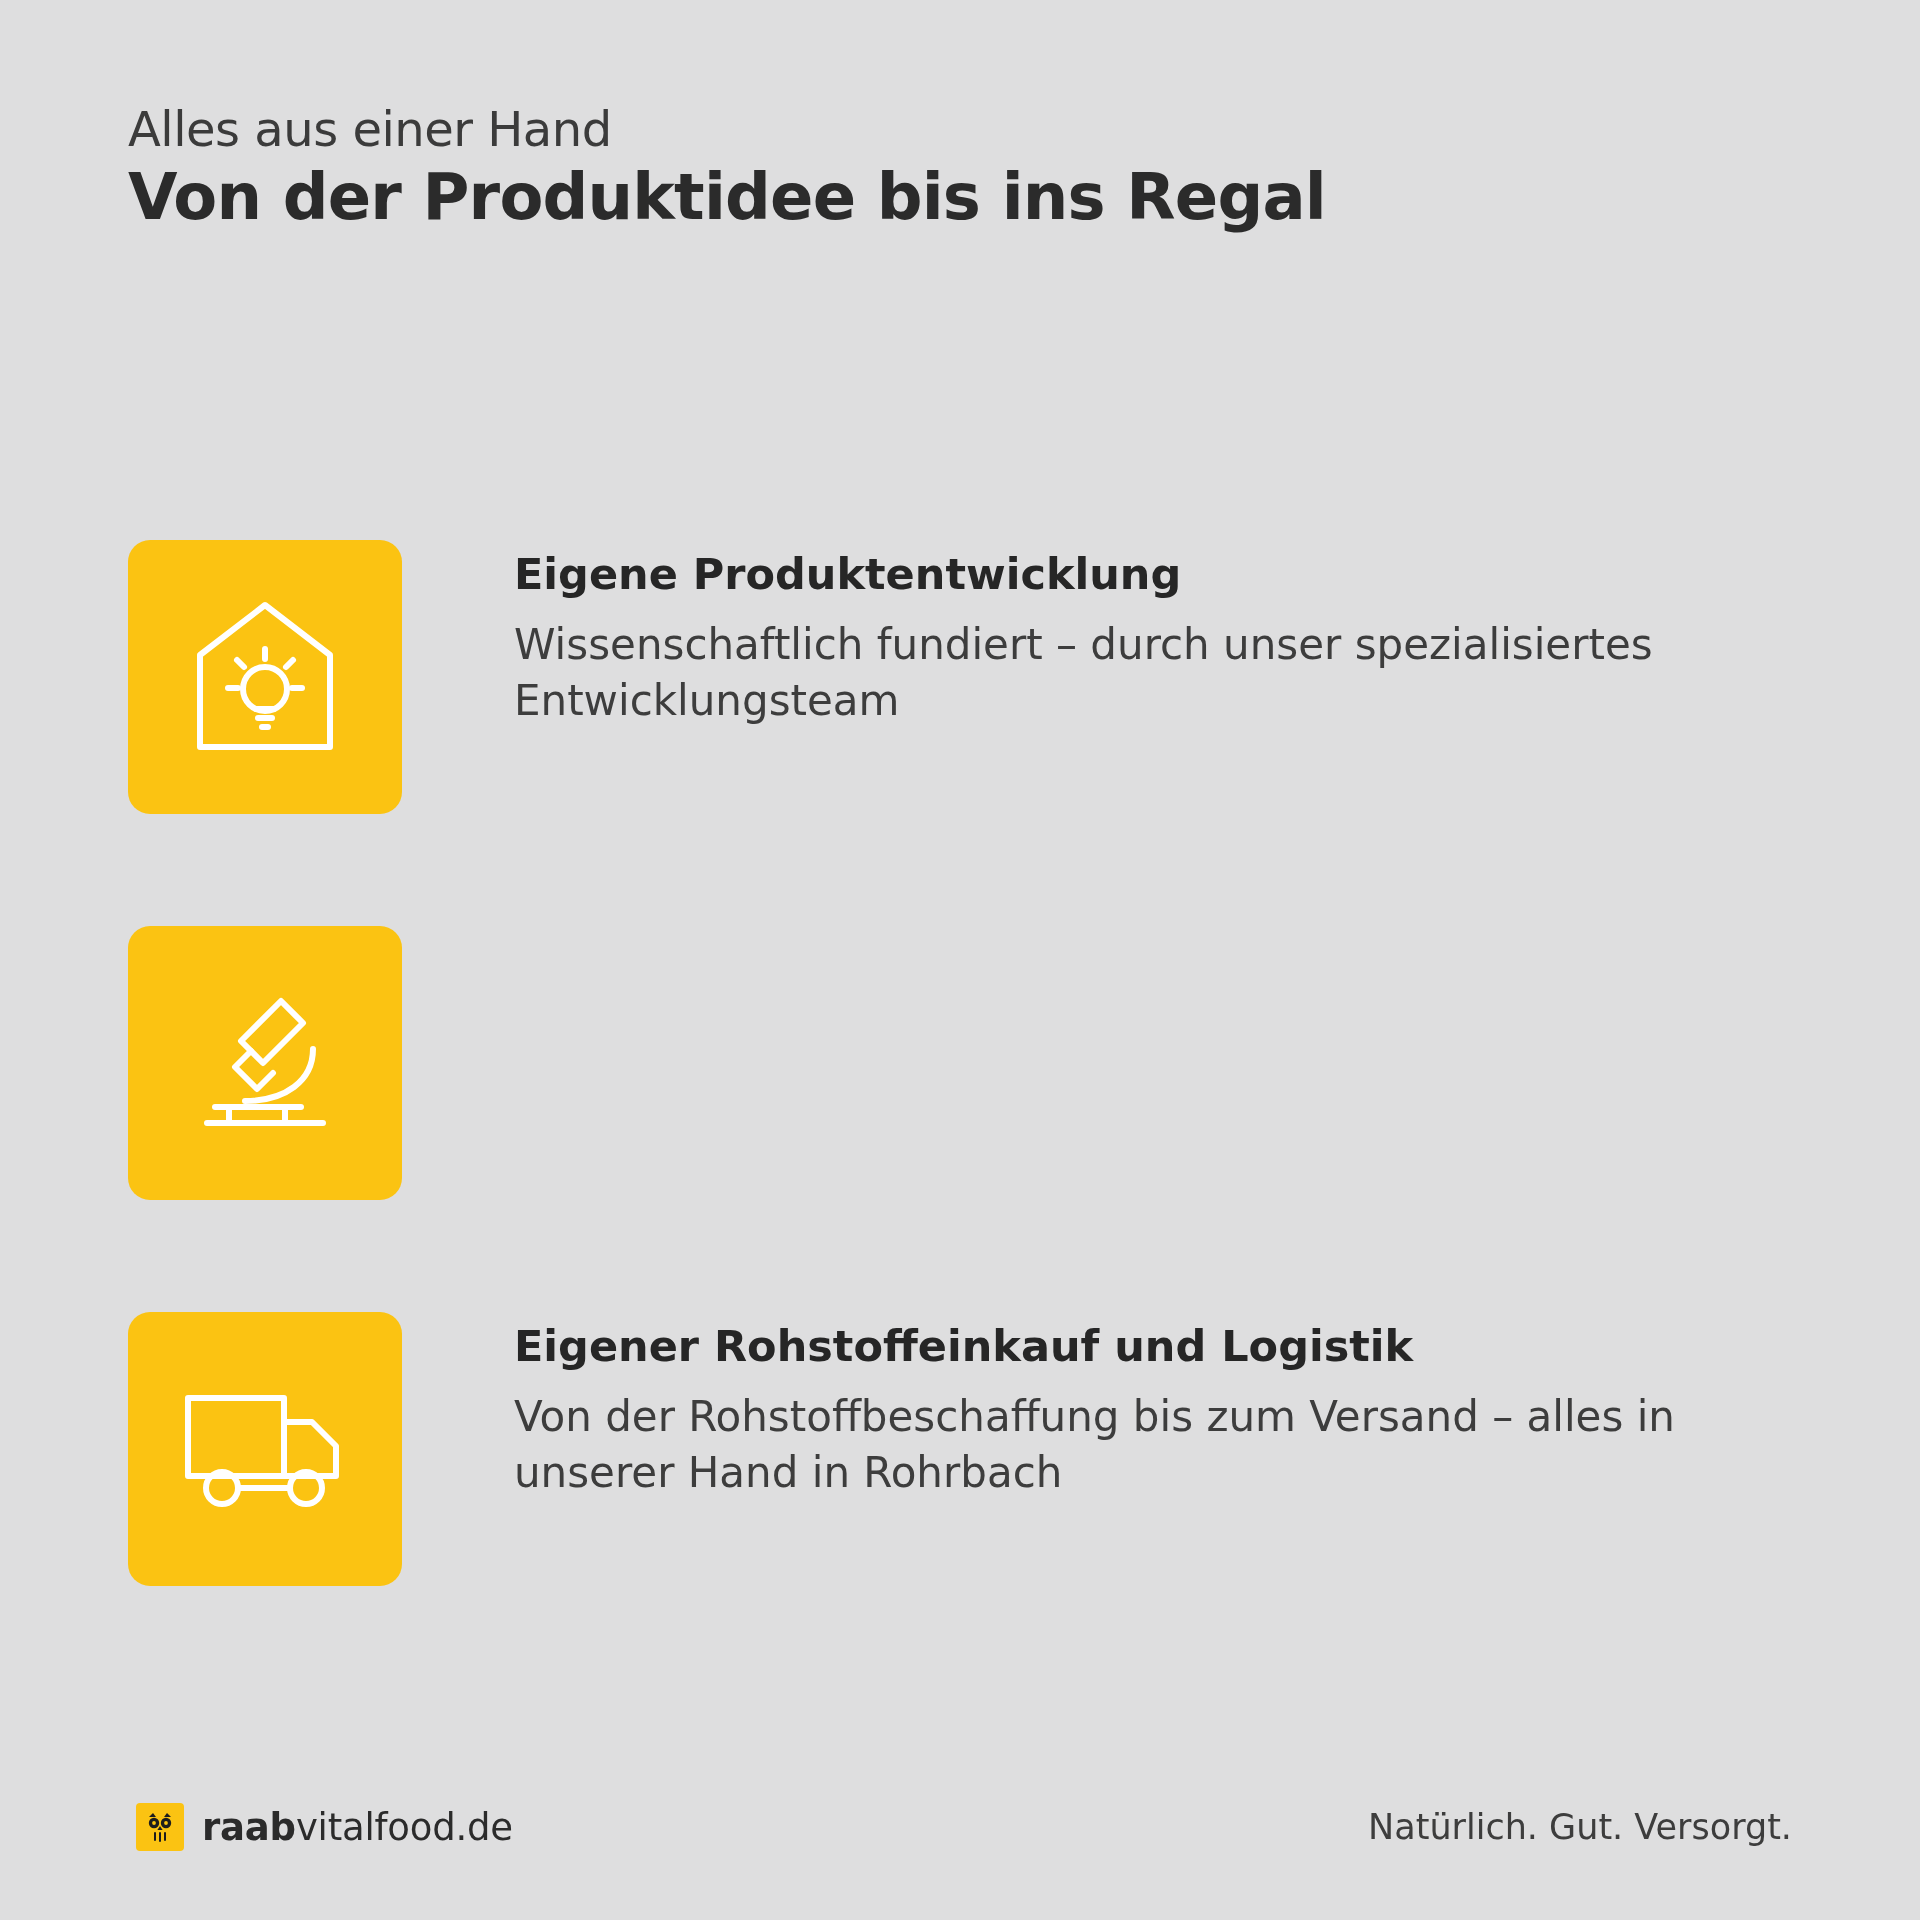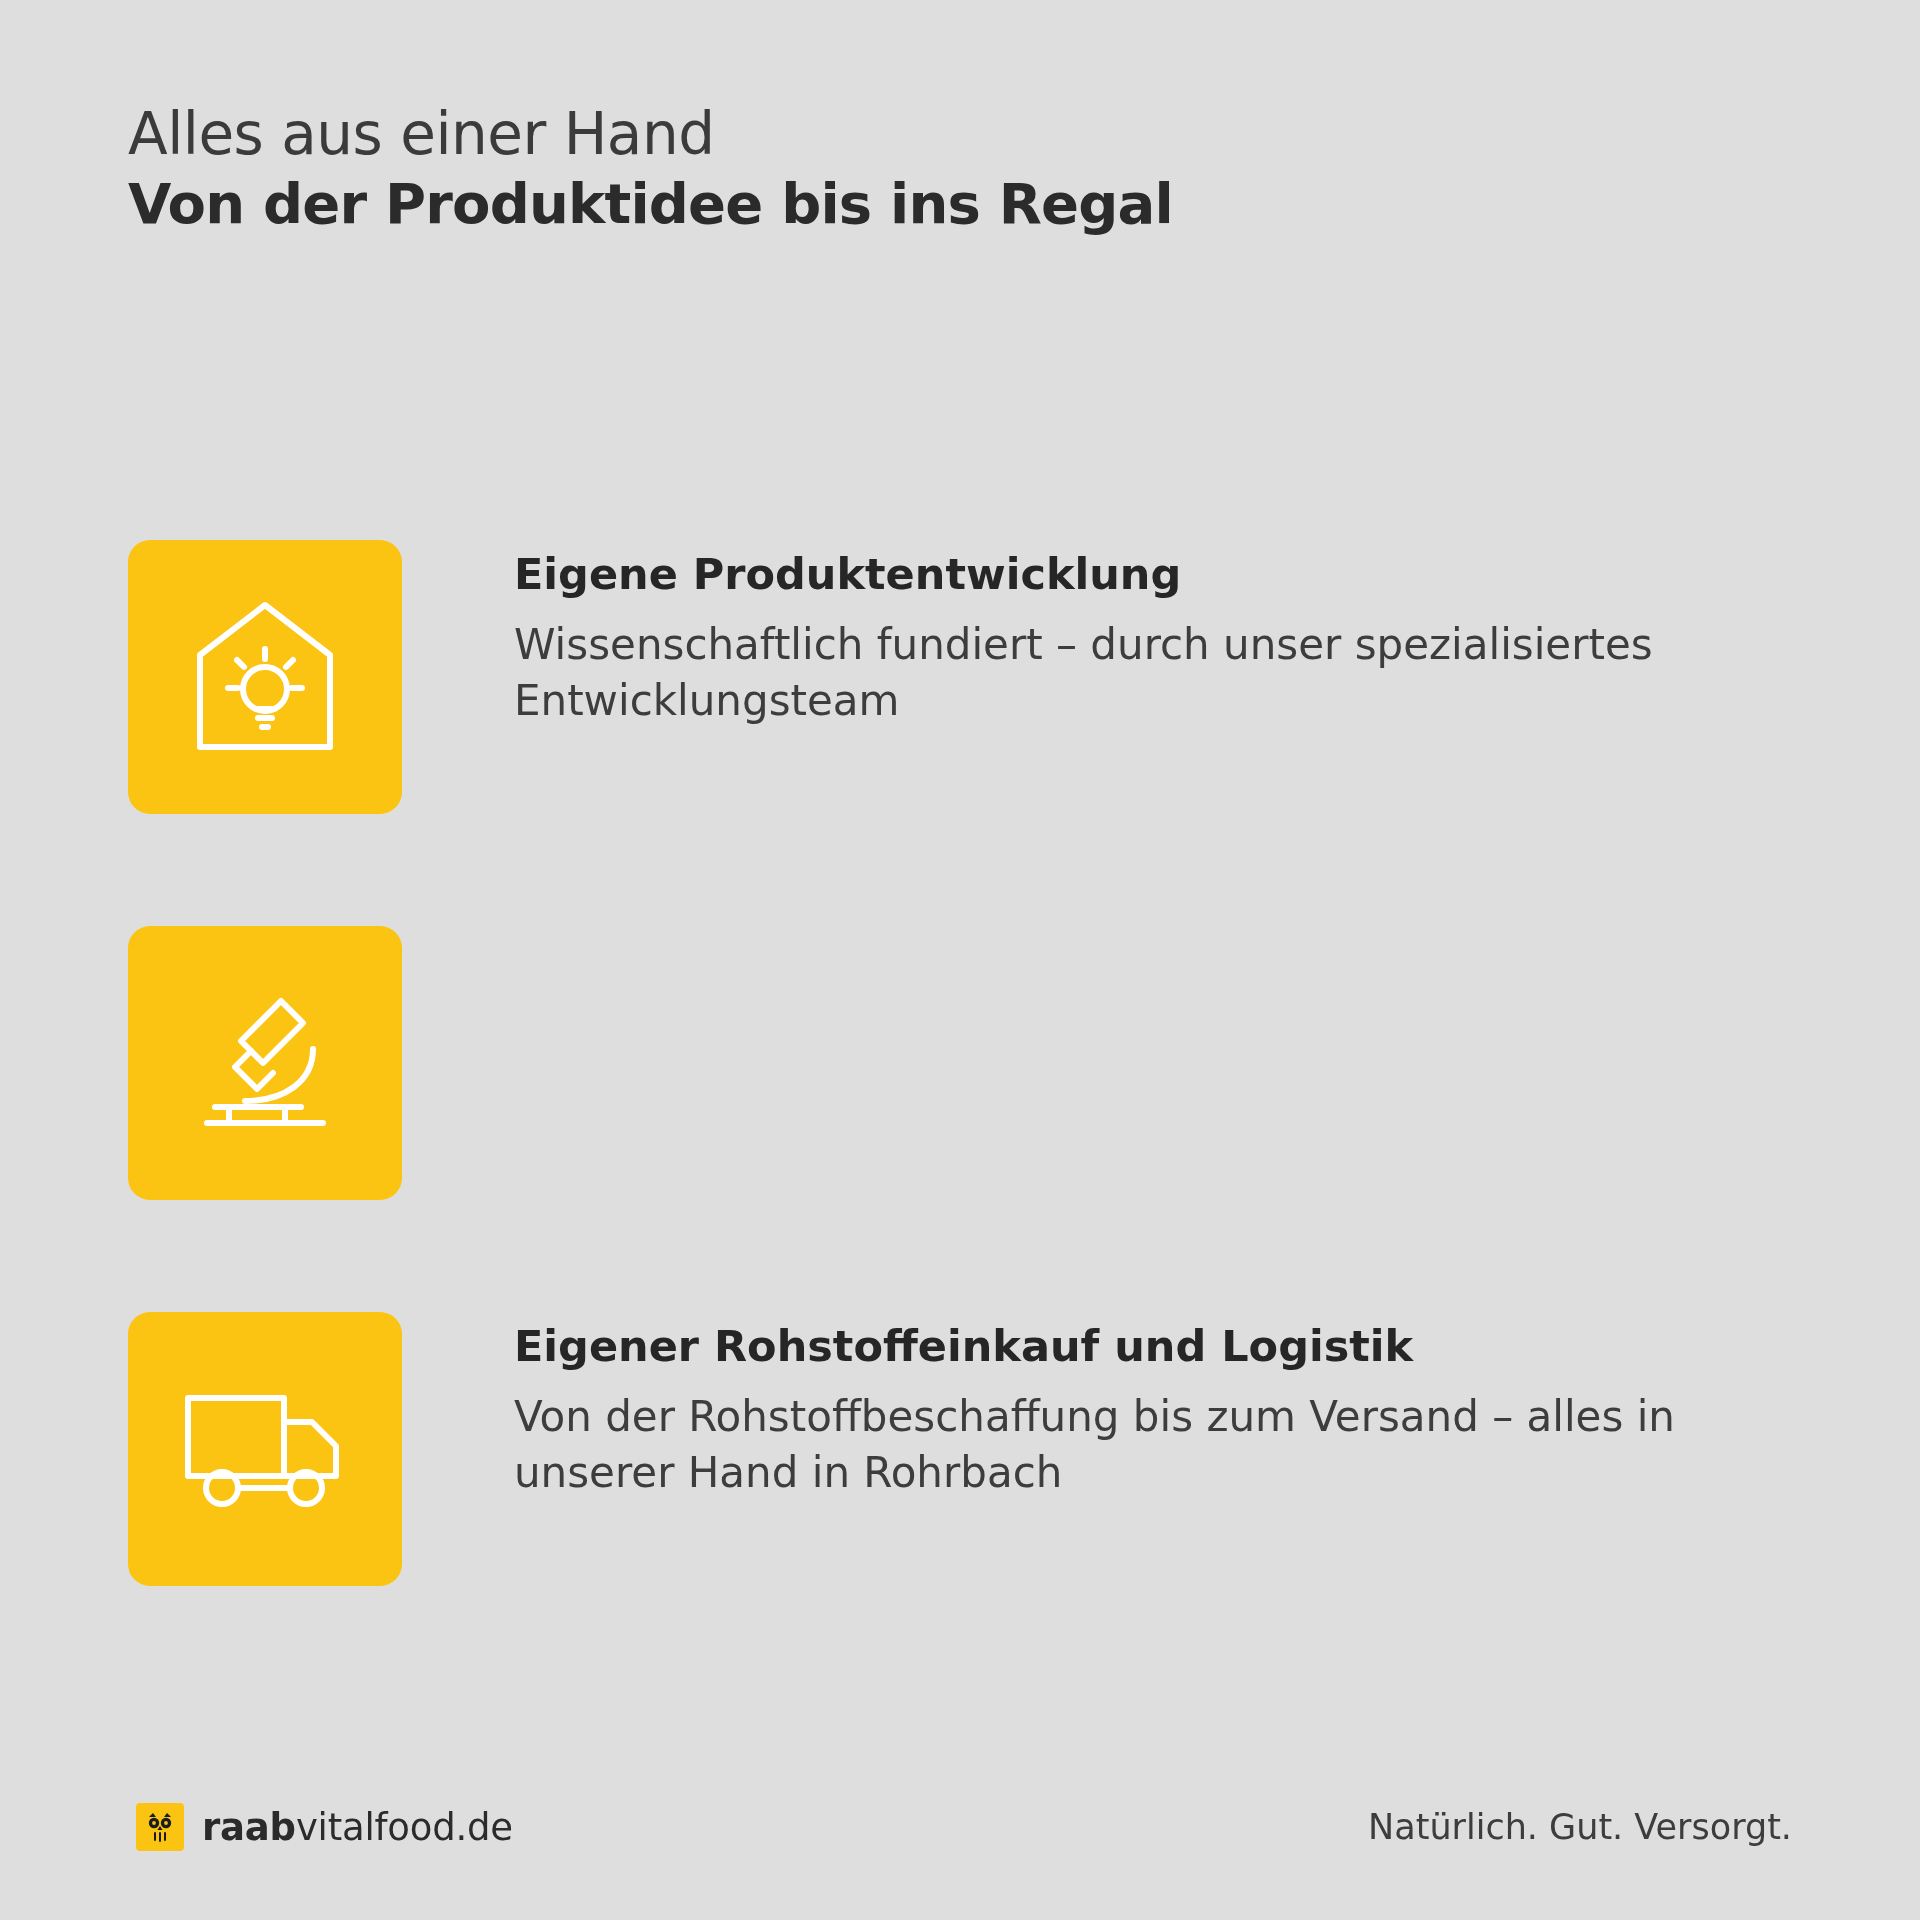--- a/index.html
+++ b/index.html
@@ -23,30 +23,30 @@
   }
 
   
   .header {
     position: absolute;
     left: 128px;
     top: 104px;
     width: 1700px;
   }
   .headline-light {
-    font-size: 58px;
+    font-size: 48px;
     font-weight: 400;
     color: #3b3b3b;
     letter-spacing: -0.5px;
     line-height: 1.05;
     margin: 0 0 10px 0;
     white-space: nowrap;
   }
   .headline-bold {
-    font-size: 56px;
+    font-size: 64px;
     font-weight: 700;
     color: #2b2b2b;
     letter-spacing: -0.8px;
     line-height: 1.05;
     margin: 0;
     white-space: nowrap;
   }
 
   
   .features {

